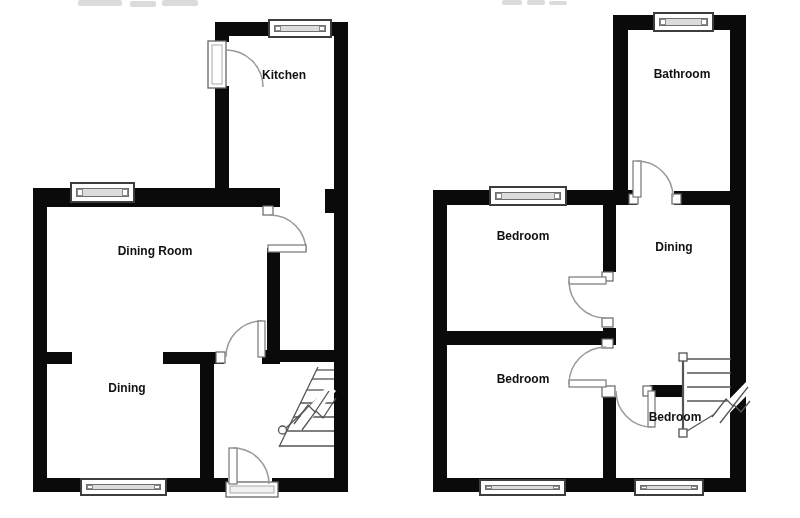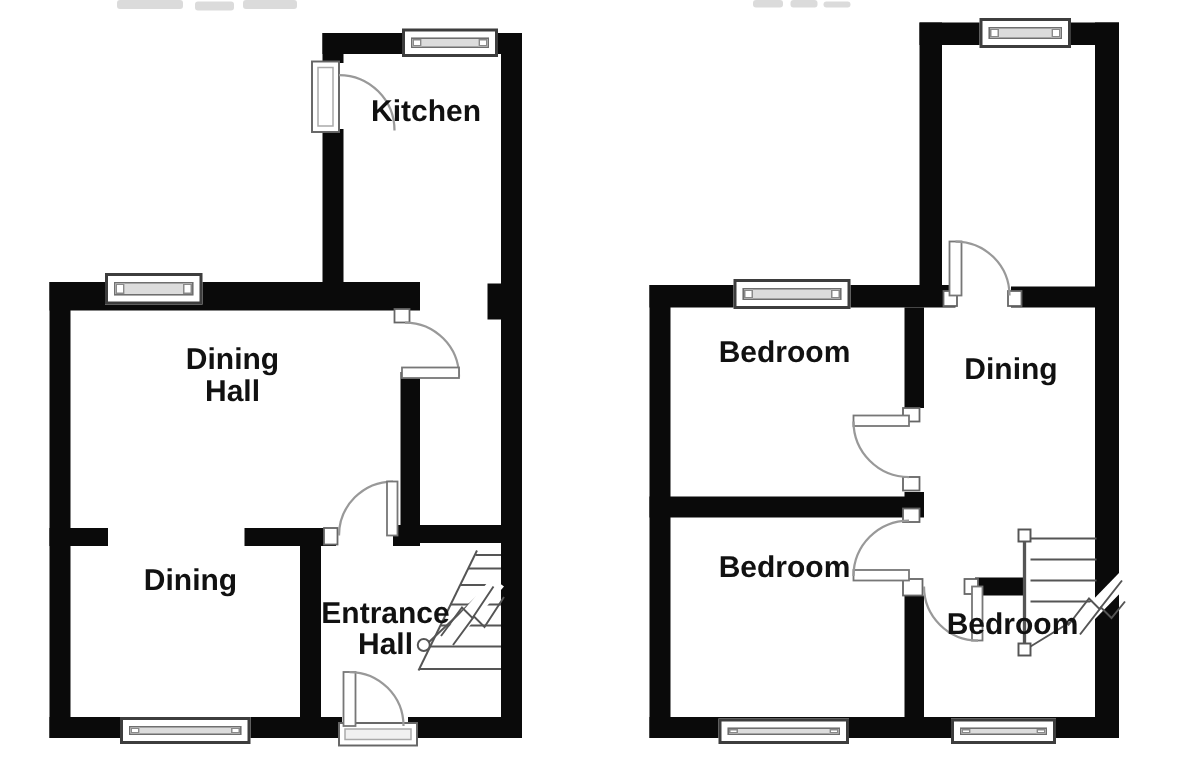--- a/index.html
+++ b/index.html
@@ -4,21 +4,21 @@
 <style>
   html,body { margin:0; padding:0; background:#ffffff; }
   .plan {
     position:relative; width:800px; height:518px; background:#ffffff;
     font-family:"Liberation Sans", sans-serif; overflow:hidden;
   }
   .wall { position:absolute; background:#0a0a0a; }
   .overlay { position:absolute; left:0; top:0; width:800px; height:518px; pointer-events:none; }
   .room-label {
     position:absolute; transform:translate(-50%,-50%);
-    font-weight:bold; font-size:20px; line-height:21px; color:#111;
+    font-weight:bold; font-size:12px; line-height:21px; color:#111;
     text-align:center; white-space:nowrap; z-index:5;
   }
   .room-label.wrap { white-space:normal; }
   .window { position:absolute; background:#fff; border:2px solid #3d3d3d; box-sizing:border-box; z-index:4; }
   .window-bar { position:absolute; left:4px; right:4px; top:4px; bottom:4px; background:#dcdcdc; border:1px solid #6f6f6f; }
   .window-bar::before, .window-bar::after {
     content:""; position:absolute; top:0; bottom:0; width:4px; background:#fff; border:1px solid #8a8a8a;
   }
   .window-bar::before { left:0; }
   .window-bar::after  { right:0; }
@@ -166,21 +166,21 @@
       <line x1="687" y1="387" x2="731" y2="387"></line>
       <line x1="687" y1="401" x2="731" y2="401"></line>
       <line x1="687" y1="431" x2="718" y2="412"></line>
       <polygon points="712,417 746,382 754,388 720,423" fill="#fff" stroke="none"></polygon>
       <polyline points="712,417 726,399 733,406 748,387"></polyline>
       <polyline points="720,423 734,405 741,412 750,401"></polyline>
     </g>
   </svg>
 
   <div class="room-label" style="left:284px;top:75px">Kitchen</div>
-  <div class="room-label wrap" style="left:155px;top:251px;width:96px">Dining Hall</div>
+  <div class="room-label wrap" style="left:155px;top:251px;width:96px">Dining Room</div>
   <div class="room-label" style="left:127px;top:388px">Dining</div>
-  <div class="room-label wrap" style="left:257px;top:420px;width:104px">Entrance Hall</div>
+  <div class="room-label" style="left:682px;top:74px">Bathroom</div>
   <div class="room-label" style="left:523px;top:236px">Bedroom</div>
   <div class="room-label" style="left:674px;top:247px">Dining</div>
   <div class="room-label" style="left:523px;top:379px">Bedroom</div>
   <div class="room-label" style="left:675px;top:417px">Bedroom</div>
 
 </div>
 
 </body></html>

